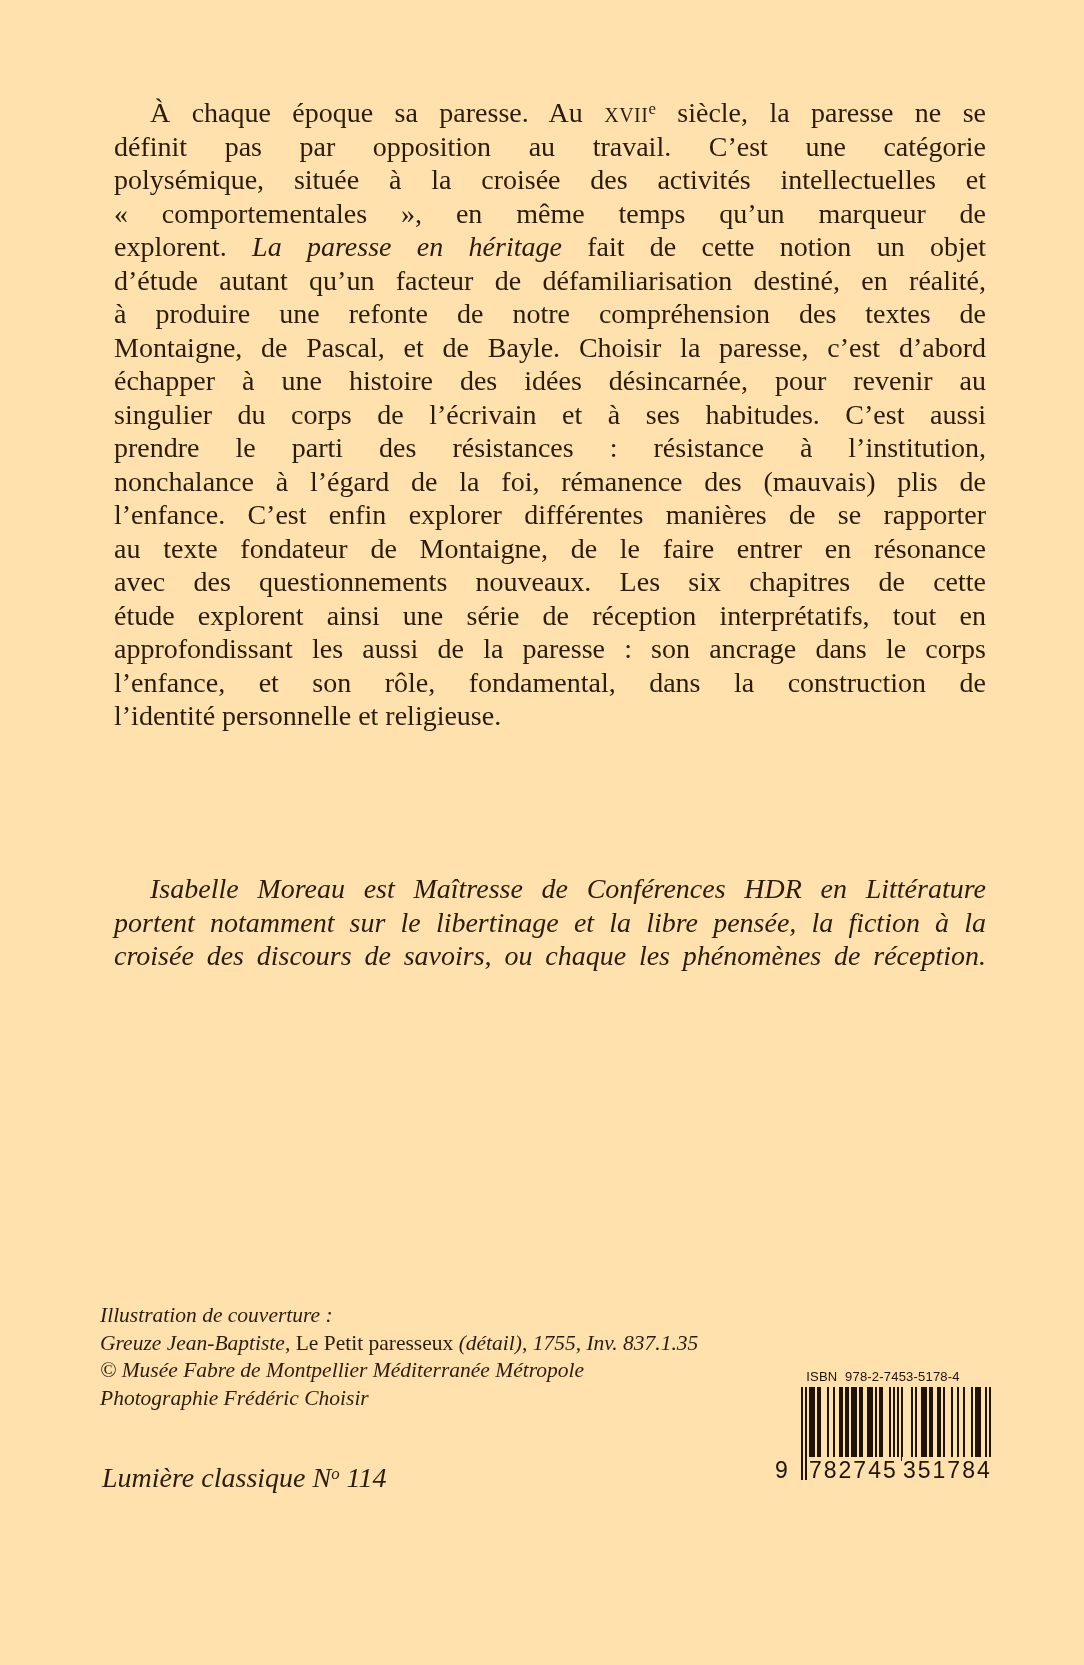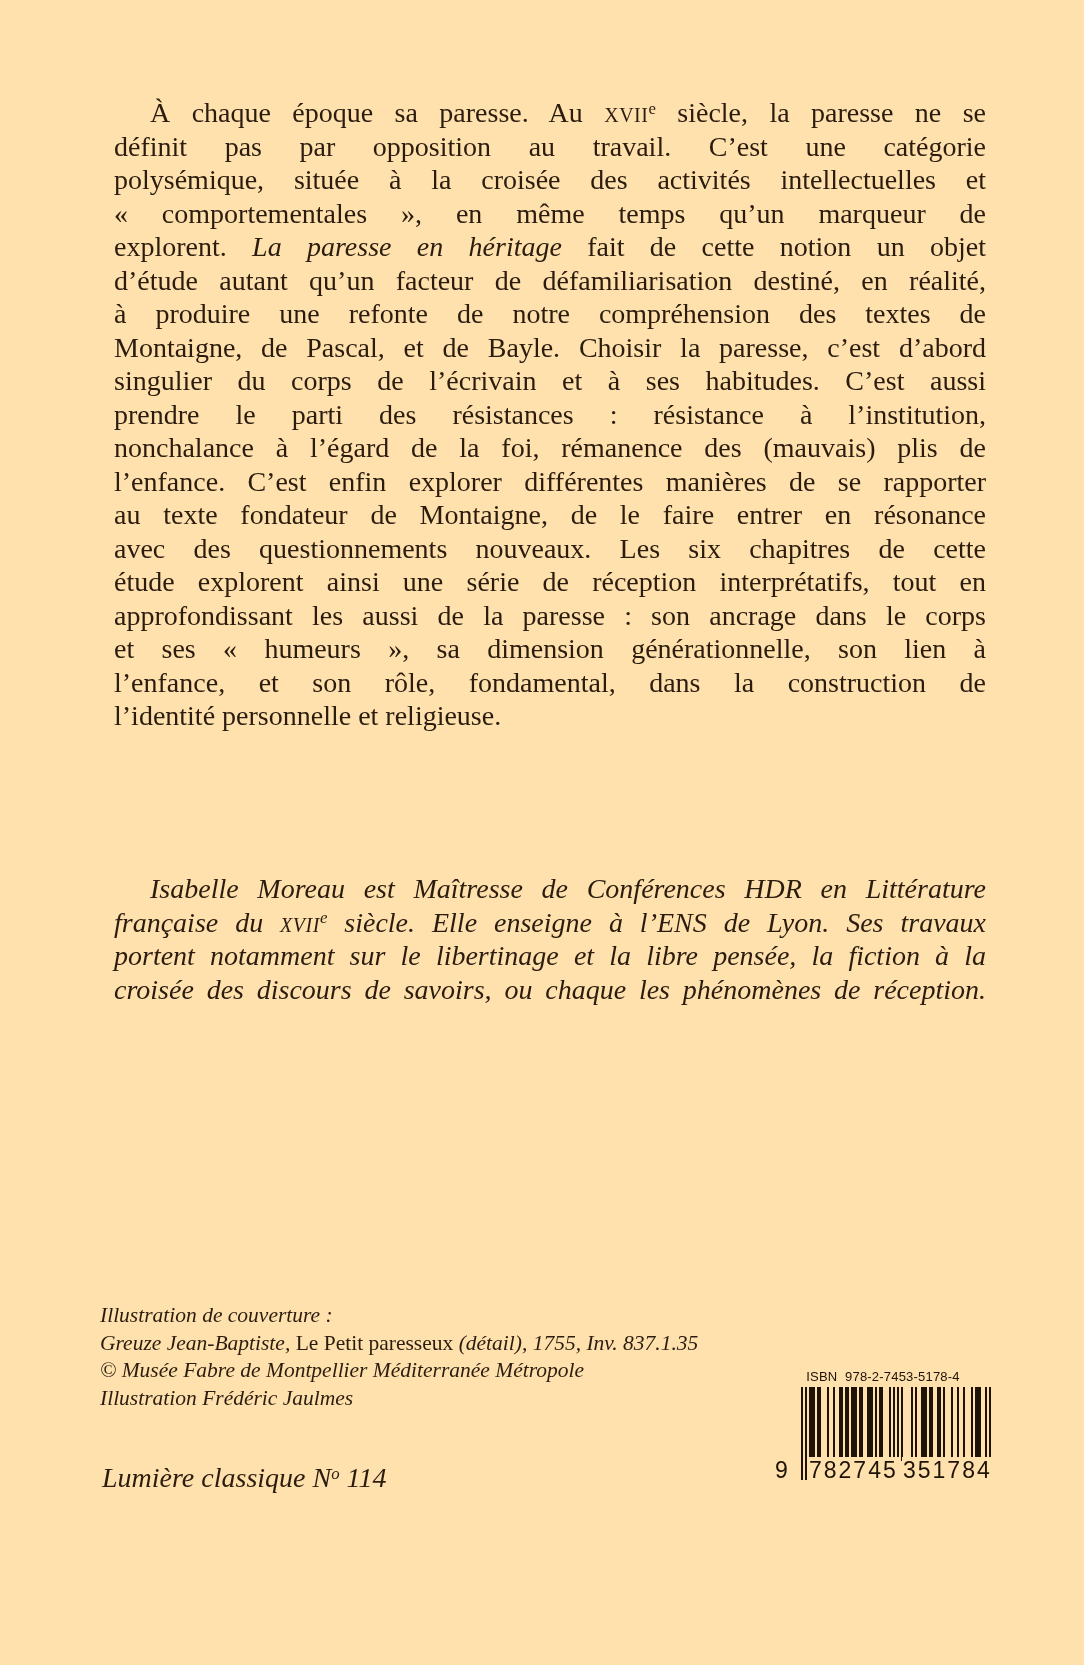--- a/index.html
+++ b/index.html
@@ -93,45 +93,44 @@
 
   <div class="synopsis">
     <div class="tline first"><span>À chaque époque sa paresse. Au </span><span class="sc">xvii</span><span class="sup">e</span><span> siècle, la paresse ne se</span></div>
     <div class="tline">définit pas par opposition au travail. C’est une catégorie</div>
     <div class="tline">polysémique, située à la croisée des activités intellectuelles et</div>
     <div class="tline">« comportementales », en même temps qu’un marqueur de</div>
     <div class="tline"><span>explorent. </span><span class="it">La paresse en héritage</span><span> fait de cette notion un objet</span></div>
     <div class="tline">d’étude autant qu’un facteur de défamiliarisation destiné, en réalité,</div>
     <div class="tline">à produire une refonte de notre compréhension des textes de</div>
     <div class="tline">Montaigne, de Pascal, et de Bayle. Choisir la paresse, c’est d’abord</div>
+    <div class="tline">échapper à une histoire des idées désincarnée, pour revenir au</div>
     <div class="tline">singulier du corps de l’écrivain et à ses habitudes. C’est aussi</div>
     <div class="tline">prendre le parti des résistances : résistance à l’institution,</div>
     <div class="tline">nonchalance à l’égard de la foi, rémanence des (mauvais) plis de</div>
     <div class="tline">l’enfance. C’est enfin explorer différentes manières de se rapporter</div>
     <div class="tline">au texte fondateur de Montaigne, de le faire entrer en résonance</div>
     <div class="tline">avec des questionnements nouveaux. Les six chapitres de cette</div>
     <div class="tline">étude explorent ainsi une série de réception interprétatifs, tout en</div>
     <div class="tline">approfondissant les aussi de la paresse : son ancrage dans le corps</div>
-    <div class="tline">et ses « humeurs », sa dimension générationnelle, son lien à</div>
     <div class="tline">l’enfance, et son rôle, fondamental, dans la construction de</div>
     <div class="tline last">l’identité personnelle et religieuse.</div>
   </div>
 
   <div class="bio">
     <div class="tline first">Isabelle Moreau est Maîtresse de Conférences HDR en Littérature</div>
-    <div class="tline"><span>française du </span><span class="sc">xvii</span><span class="sup">e</span><span> siècle. Elle enseigne à l’ENS de Lyon. Ses travaux</span></div>
     <div class="tline">portent notamment sur le libertinage et la libre pensée, la fiction à la</div>
     <div class="tline">croisée des discours de savoirs, ou chaque les phénomènes de réception.</div>
   </div>
 
   <div class="credits">
     <div class="cline">Illustration de couverture :</div>
     <div class="cline"><span>Greuze Jean-Baptiste,</span><span class="roman"> Le Petit paresseux </span><span>(détail), 1755, Inv. 837.1.35</span></div>
     <div class="cline">© Musée Fabre de Montpellier Méditerranée Métropole</div>
-    <div class="cline">Illustration Frédéric Jaulmes</div>
+    <div class="cline">Photographie Frédéric Choisir</div>
   </div>
 
   <div class="collection"><span>Lumière classique N</span><span class="sup">o</span><span> 114</span></div>
 
   <div class="barcode">
     <div class="isbn-label">ISBN  978-2-7453-5178-4</div>
     <div class="ean">
       <svg id="ean-svg" width="216" height="100" viewBox="0 0 216 100">
           <rect x="26" y="0" width="2" height="93" fill="var(--bar)"></rect>
           <rect x="30" y="0" width="2" height="93" fill="var(--bar)"></rect>

